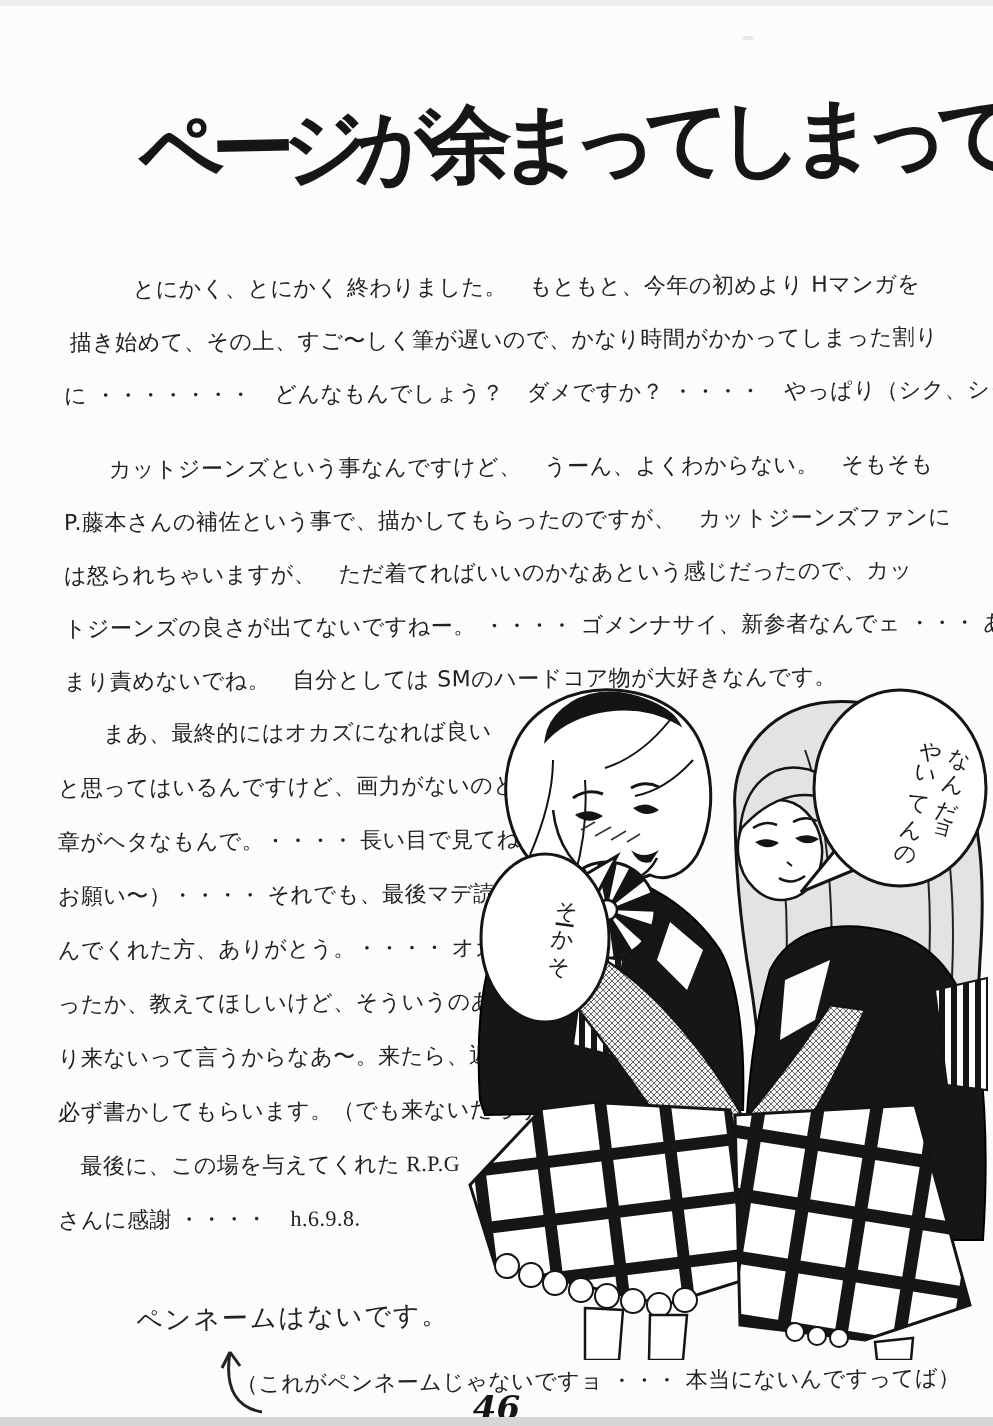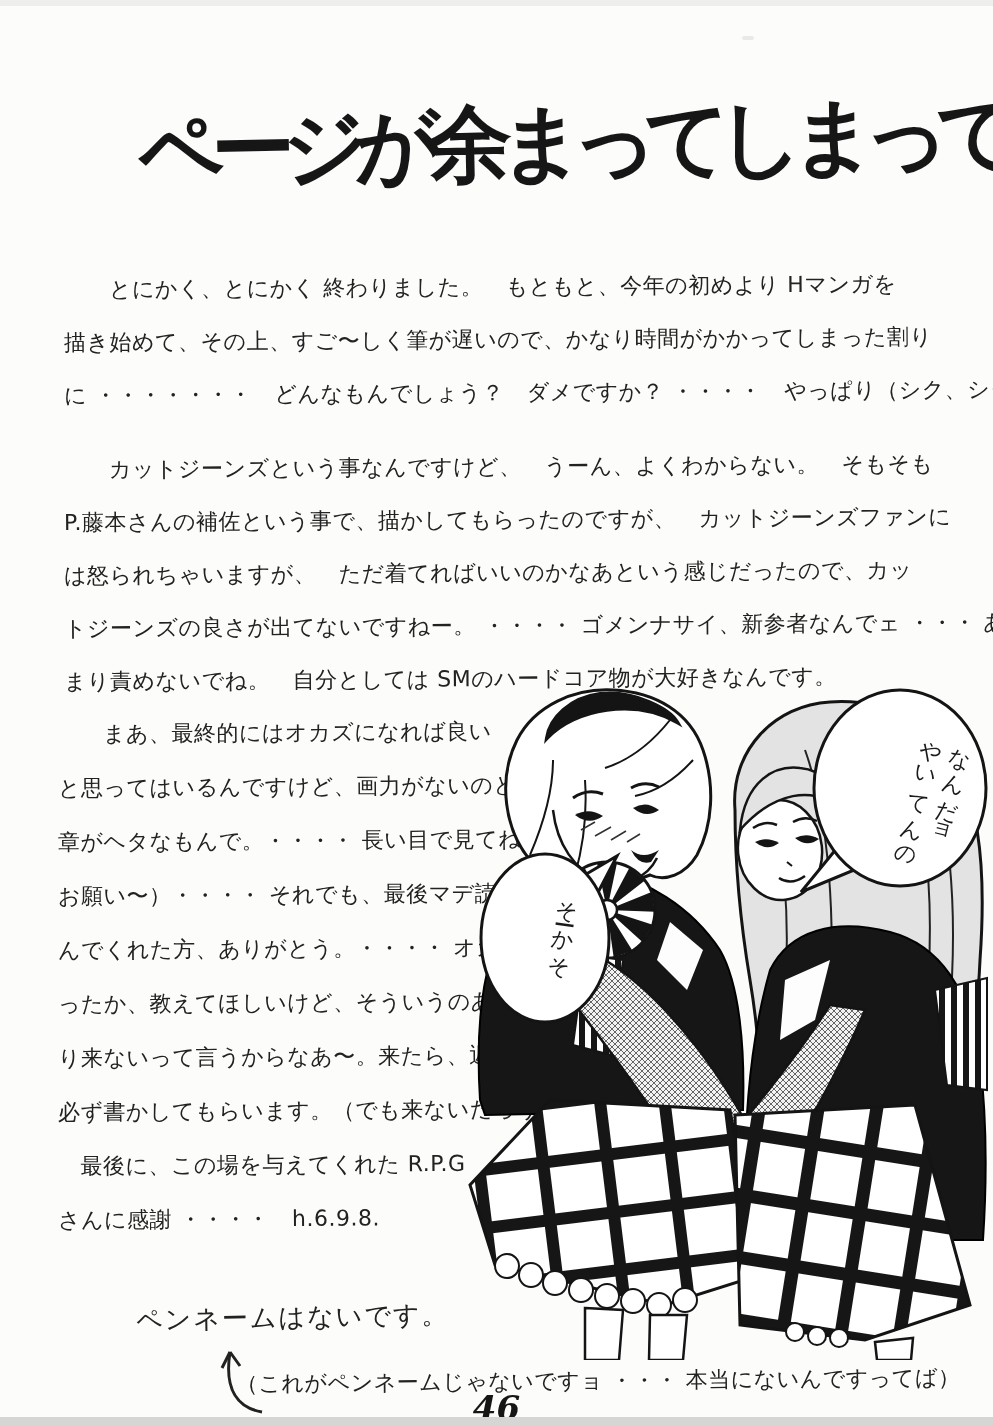--- a/index.html
+++ b/index.html
@@ -12,23 +12,23 @@
   .title{
     position:absolute;left:138px;top:86px;width:840px;
     font-size:84px;font-weight:bold;letter-spacing:-13px;white-space:nowrap;
     transform:rotate(-1.2deg);color:#161616;
   }
   .hand-block{position:absolute;line-height:1.0;}
   .hand-block .hand-line{
     font-size:22px;letter-spacing:0.5px;margin-bottom:31px;white-space:nowrap;
     transform:rotate(-0.4deg);color:#222;
   }
-  .block-p1{left:64px;top:276px;width:880px;}
+  .block-p1{left:64px;top:276px;width:880px;text-align:center;}
   .block-p2{left:64px;top:456px;width:880px;}
-  .block-p3{left:58px;top:722px;width:470px;}
+  .block-p3{left:58px;top:722px;width:470px;font-family:Liberation Serif, serif;}
   .block-p3 .hand-line{margin-bottom:32px;}
   .penname{
     position:absolute;left:136px;top:1300px;font-size:26px;letter-spacing:2px;
     transform:rotate(-1deg);color:#222;white-space:nowrap;
   }
   .footnote{
     position:absolute;left:236px;top:1366px;font-size:22px;letter-spacing:0.5px;
     transform:rotate(-0.5deg);color:#222;white-space:nowrap;
   }
   .arrow-svg{position:absolute;left:204px;top:1338px;z-index:5;}

